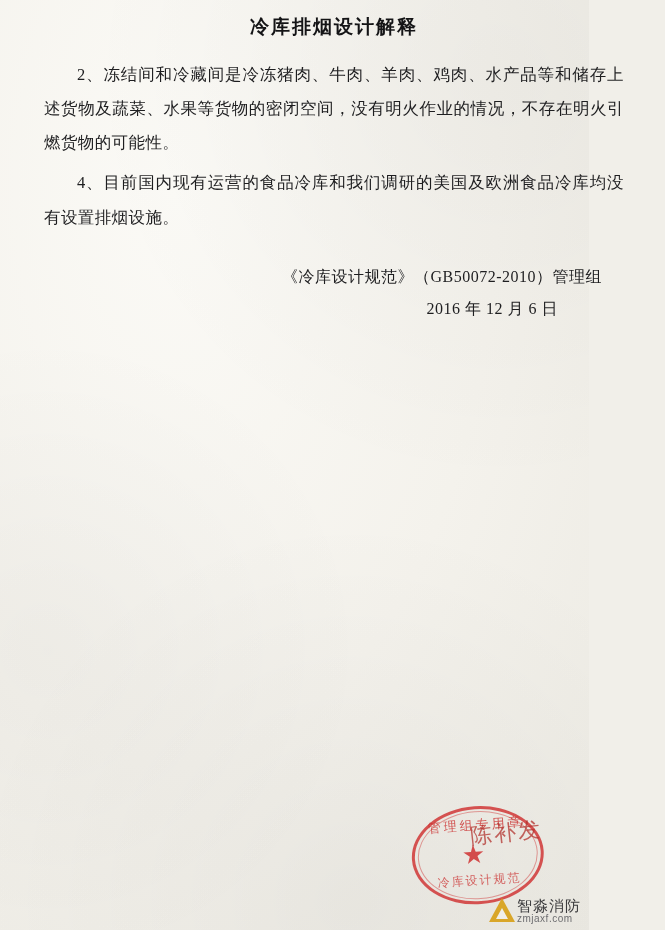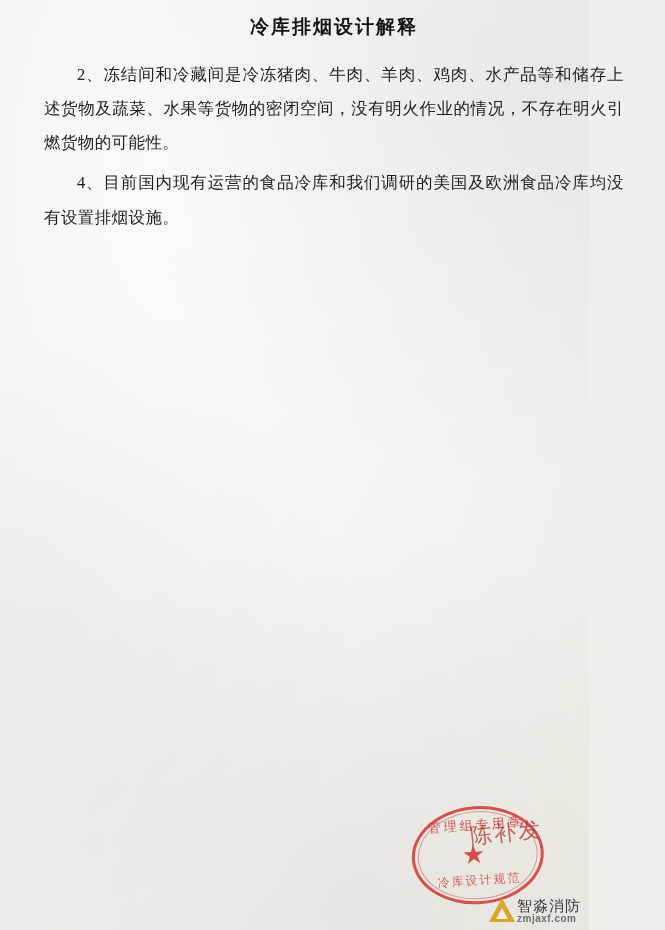--- a/index.html
+++ b/index.html
@@ -189,35 +189,38 @@
     font-size: 15px;
     color: #3b3b3d;
     letter-spacing: 1px;
     font-family: "Liberation Sans", sans-serif;
   }
   .wm-sub {
     font-size: 10px;
     color: #6d6d70;
     letter-spacing: 0.5px;
     font-family: "Liberation Sans", sans-serif;
-    font-weight: bold;
   }
 </style>
 </head>
 <body>
 
 <div id="page">
 
   <div class="doc">
 
     <h1 class="doc-title">冷库排烟设计解释</h1>
 
     <p class="para">2、冻结间和冷藏间是冷冻猪肉、牛肉、羊肉、鸡肉、水产品等和储存上述货物及蔬菜、水果等货物的密闭空间，没有明火作业的情况，不存在明火引燃货物的可能性。</p>
     <p class="para">4、目前国内现有运营的食品冷库和我们调研的美国及欧洲食品冷库均没有设置排烟设施。</p>
 
+    <div class="sig-block">
+      <div class="sig-line">《冷库设计规范》（GB50072-2010）管理组</div>
+      <div class="sig-date">2016 年 12 月 6 日</div>
+    </div>
 
   </div>
 
   <div class="stamp">
     <div class="ring"></div>
     <div class="ring2"></div>
     <div class="top-text">管理组专用章</div>
     <div class="star">★</div>
     <div class="bottom-text">冷库设计规范</div>
   </div>

